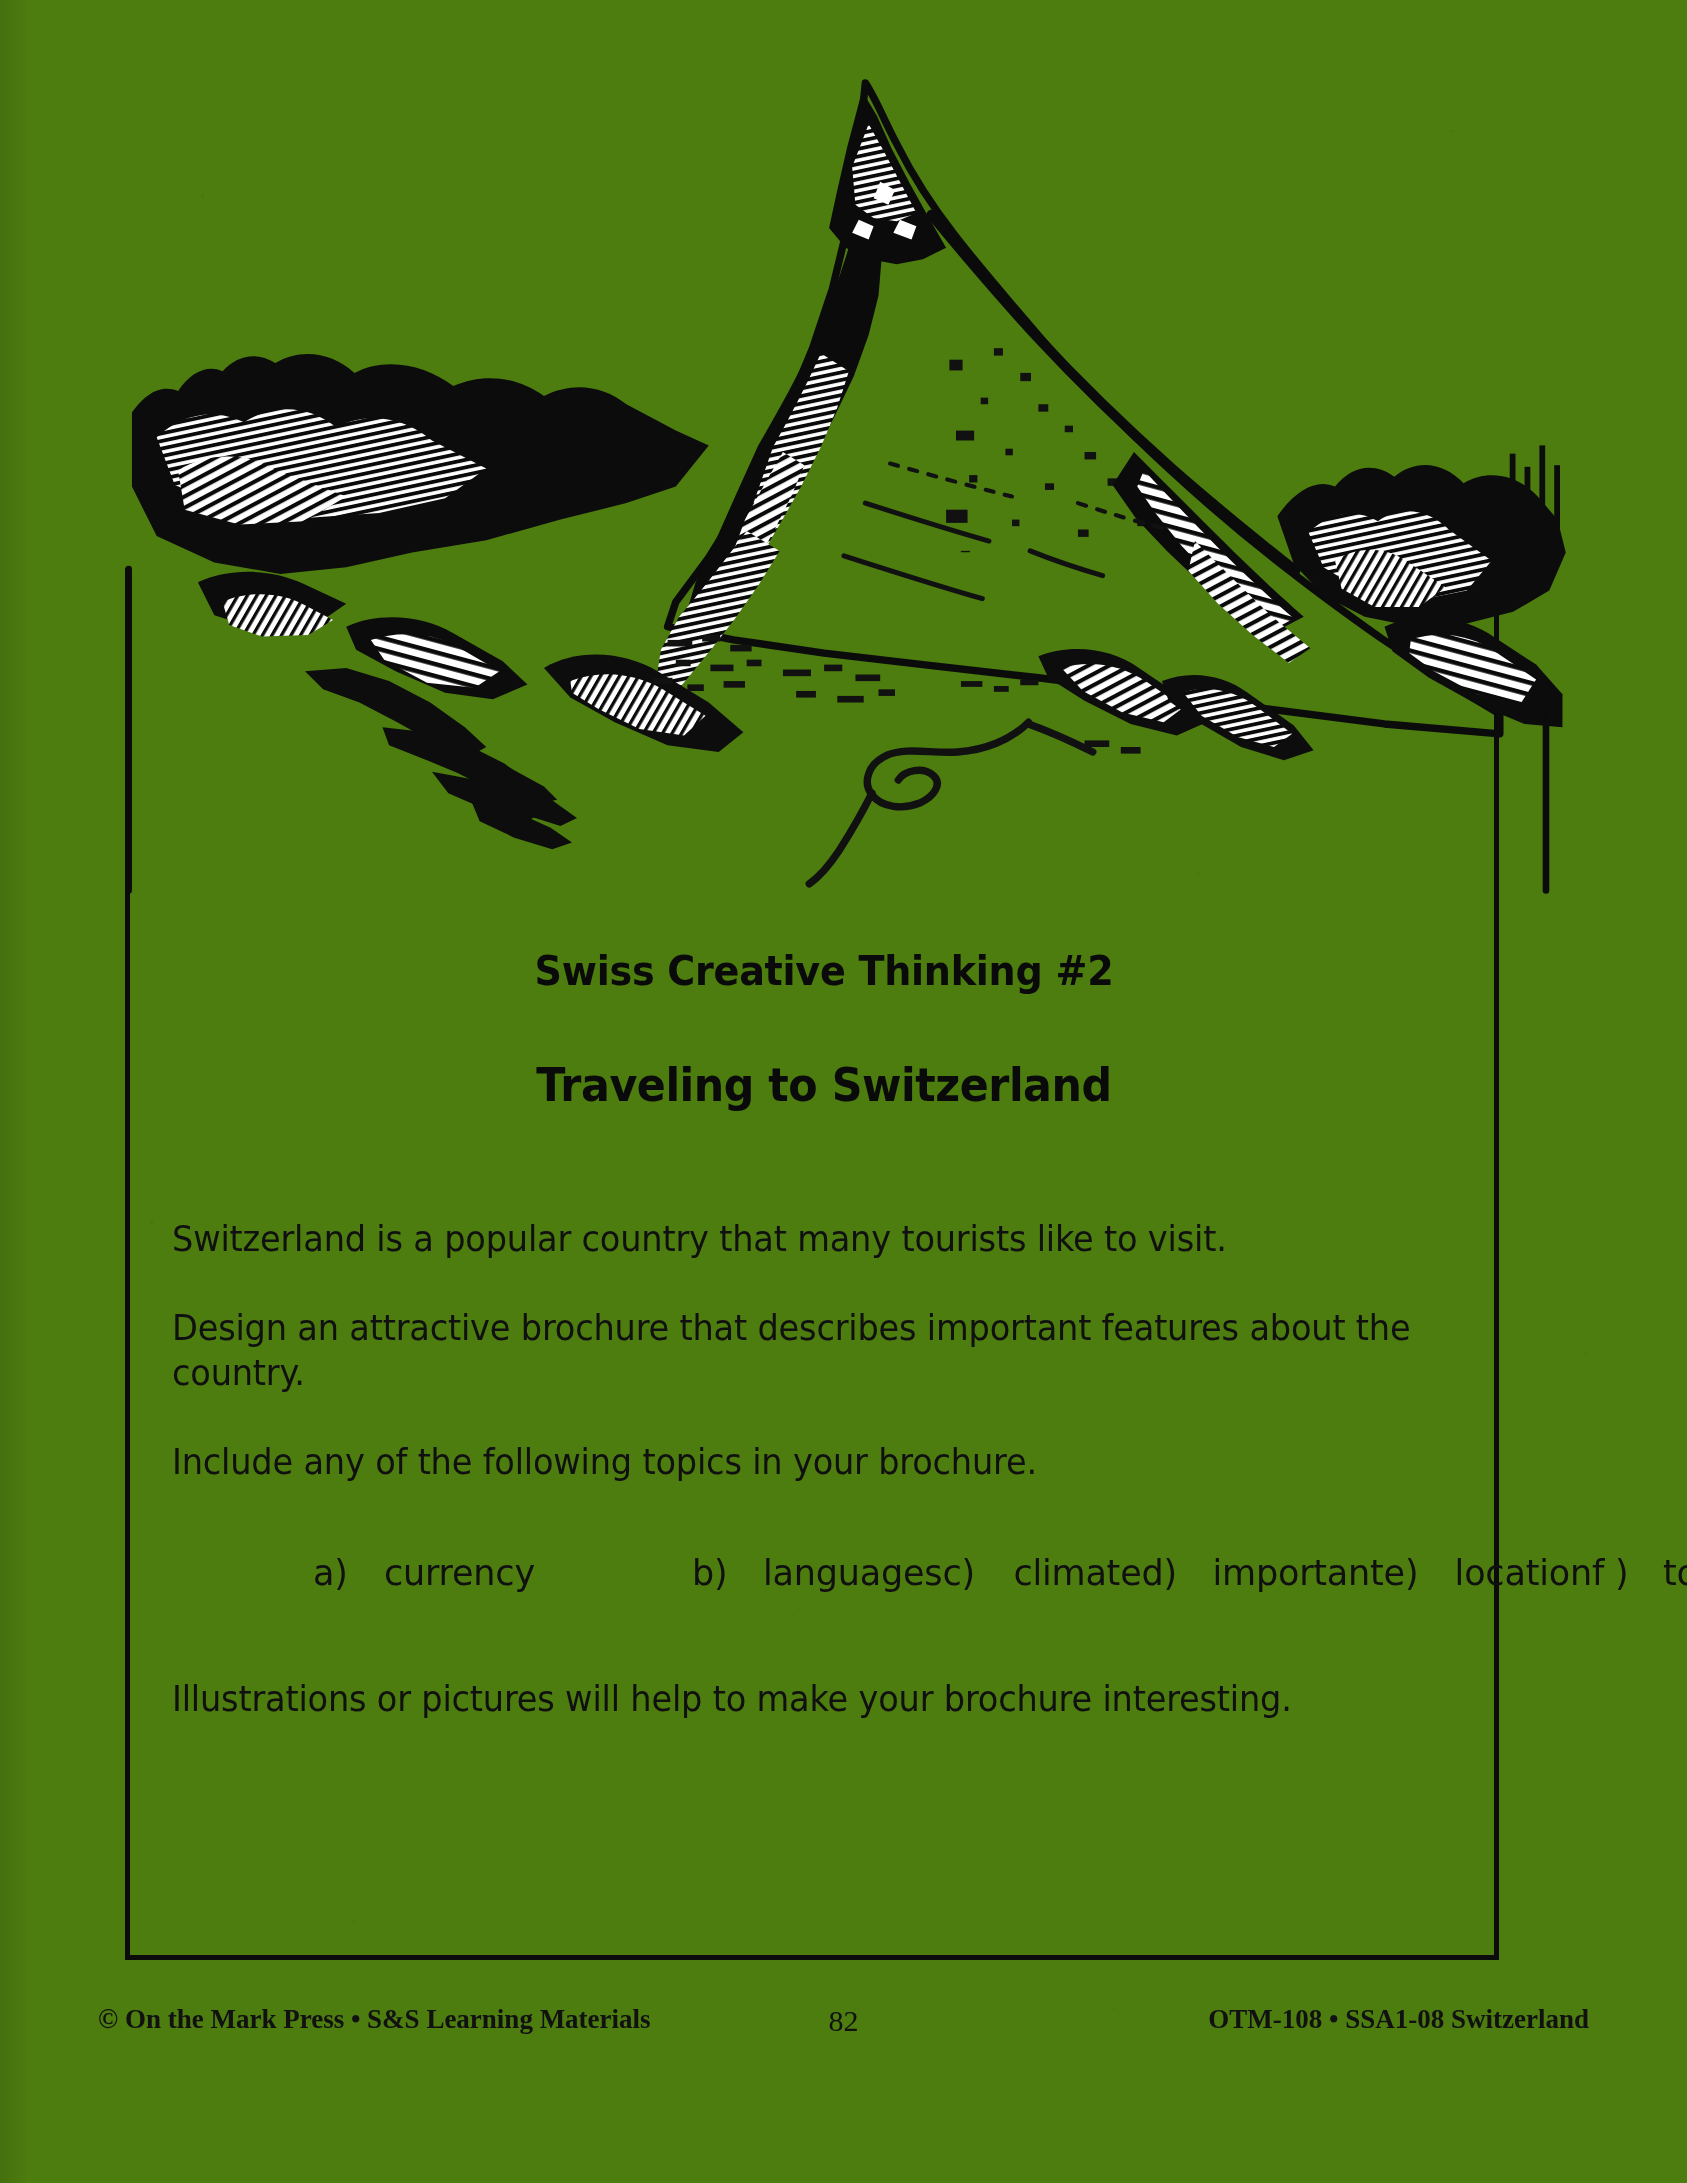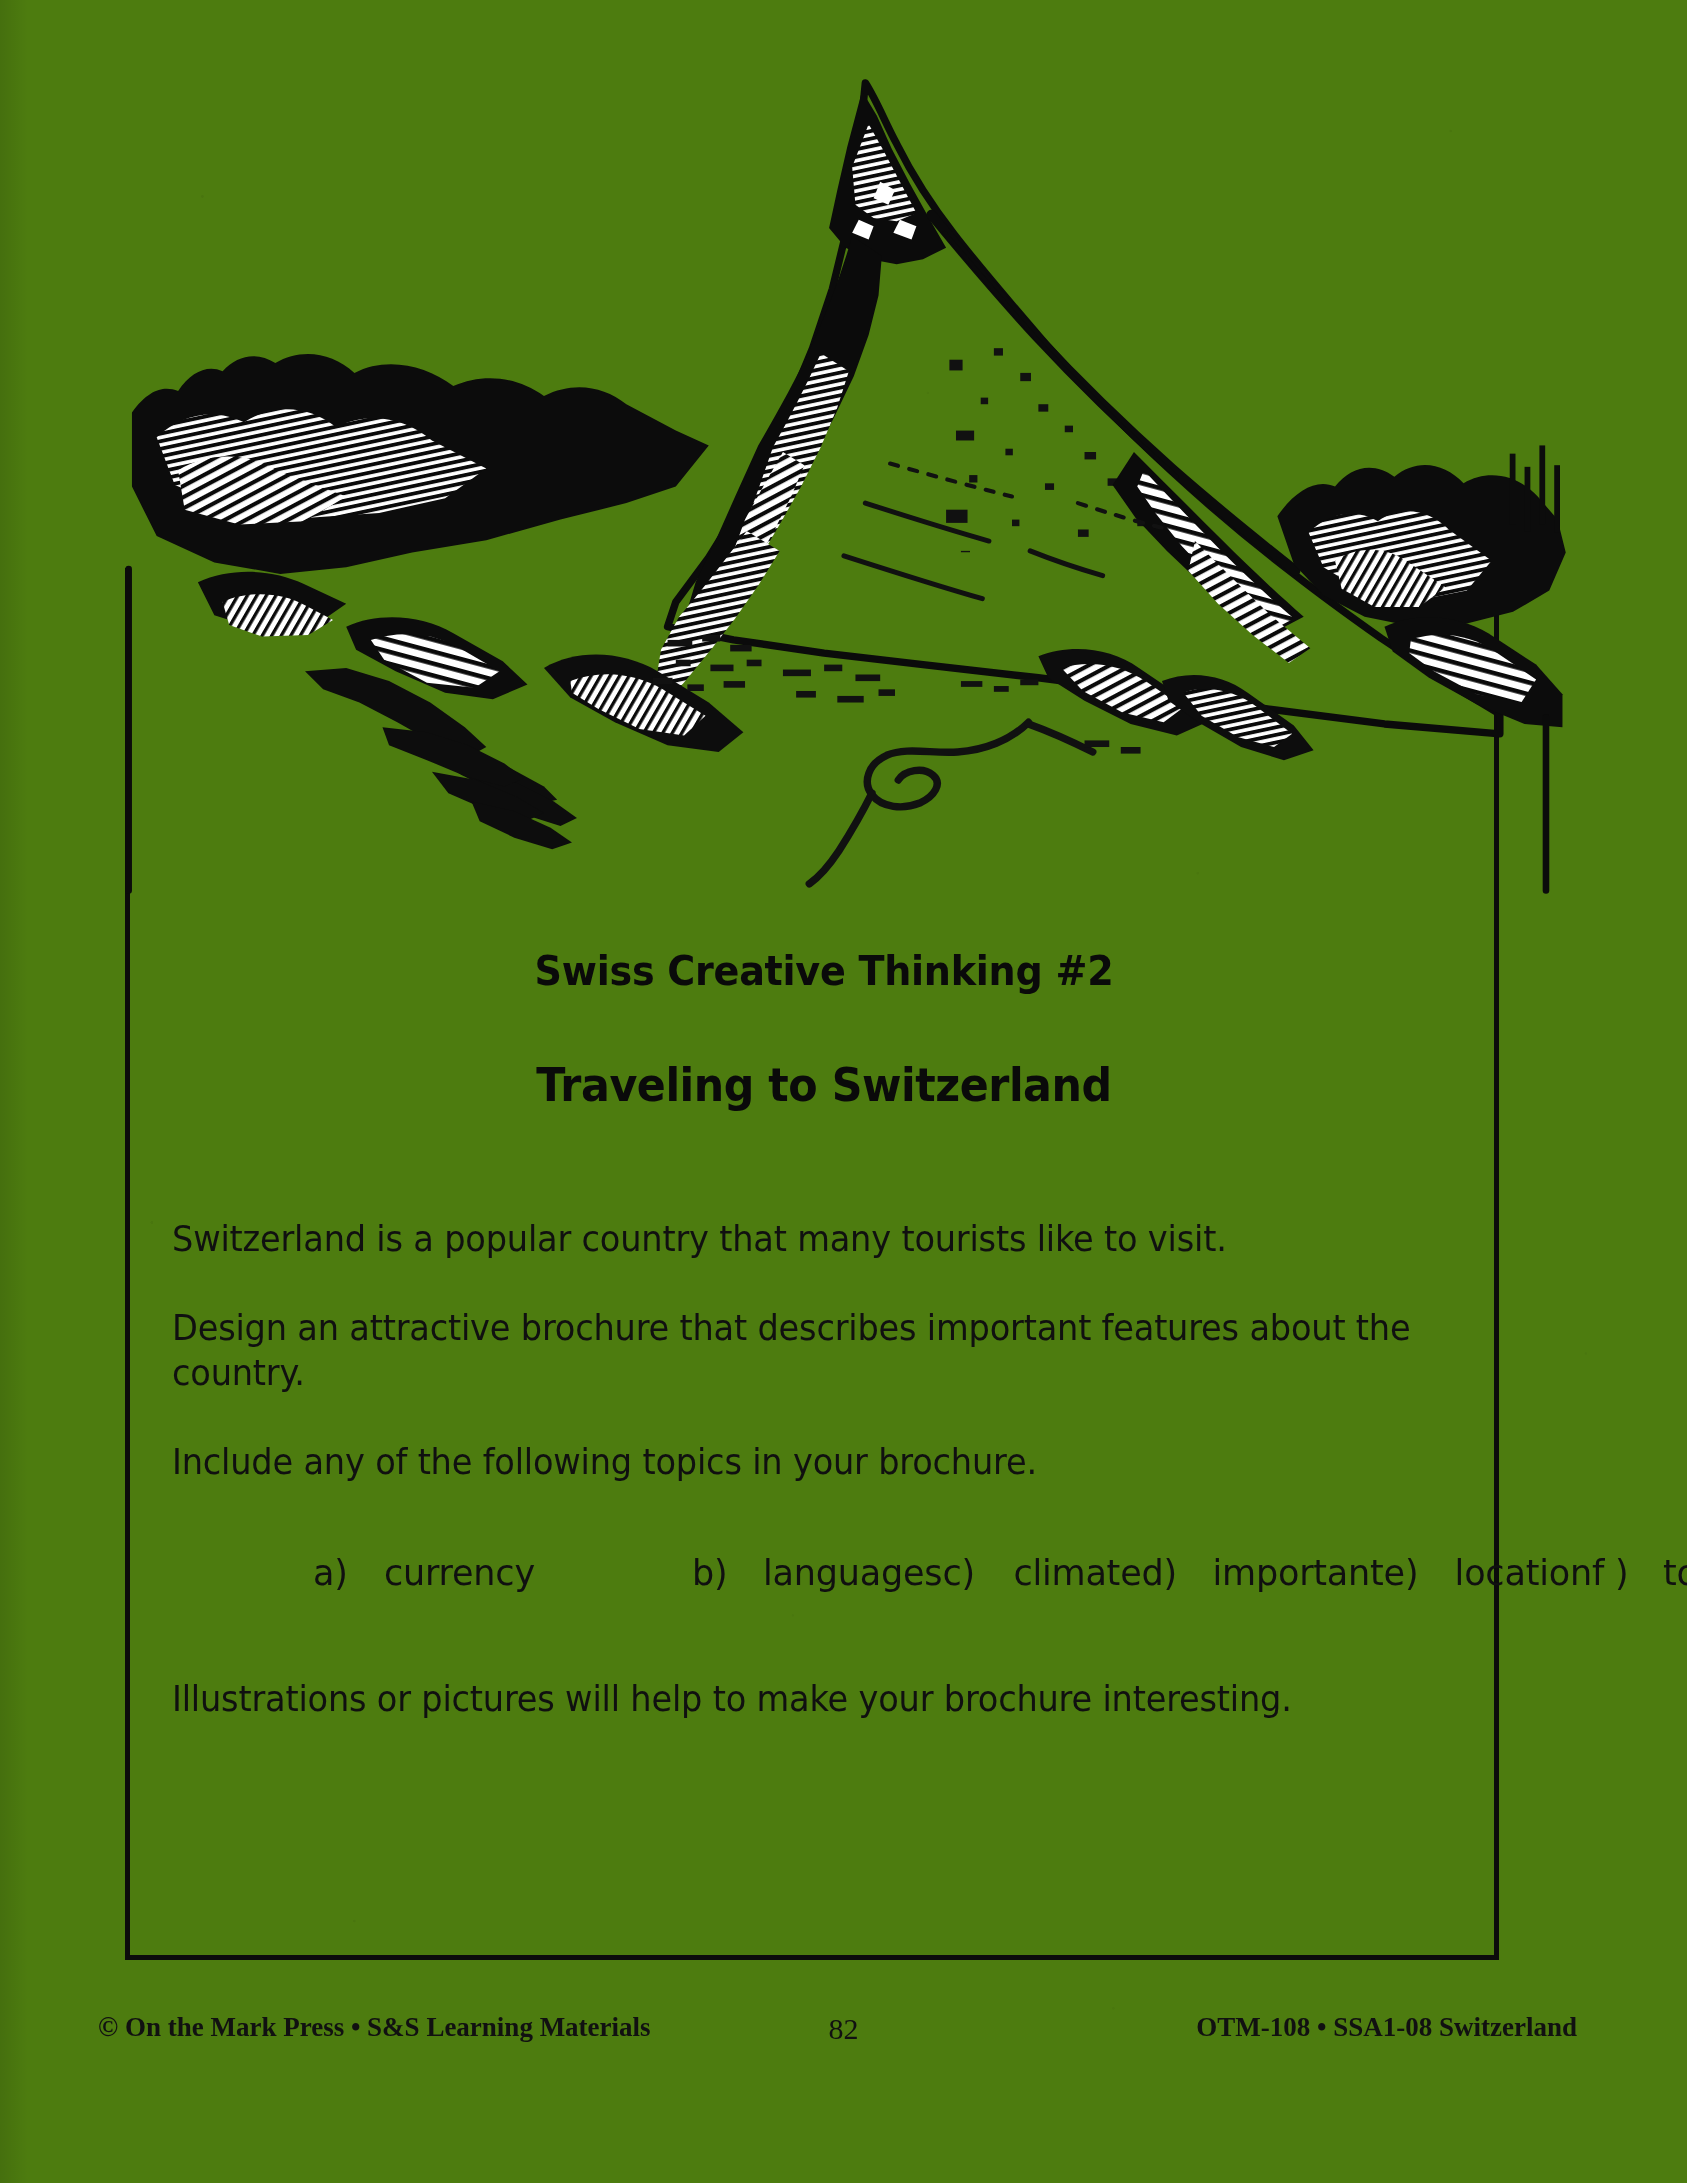--- a/index.html
+++ b/index.html
@@ -142,36 +142,36 @@
   
   .footer {
     position: absolute;
     left: 0;
     right: 0;
     top: 2004px;
     height: 49px;
   }
   .footer-inner {
     position: relative;
-    margin: 8px auto;
+    margin: 0 auto;
     width: 1491px;
     height: 100%;
   }
   .footer-text {
     position: absolute;
     top: 0;
     font-family: "Liberation Serif", serif;
     font-weight: bold;
     font-size: 27px;
     color: #111;
     white-space: nowrap;
   }
   .footer-left  { left: 0; }
   .footer-center{ left: 50%; transform: translateX(-50%); font-weight: normal; font-size: 30px; }
-  .footer-right { right: 12px; }
+  .footer-right { right: 0; }
 
   
   .scan-edge {
     position: absolute;
     left: 0; top: 0; bottom: 0; width: 28px;
     background: linear-gradient(to right, rgba(0,0,0,.10), rgba(0,0,0,0));
     pointer-events: none;
   }
 </style>
 </head>

